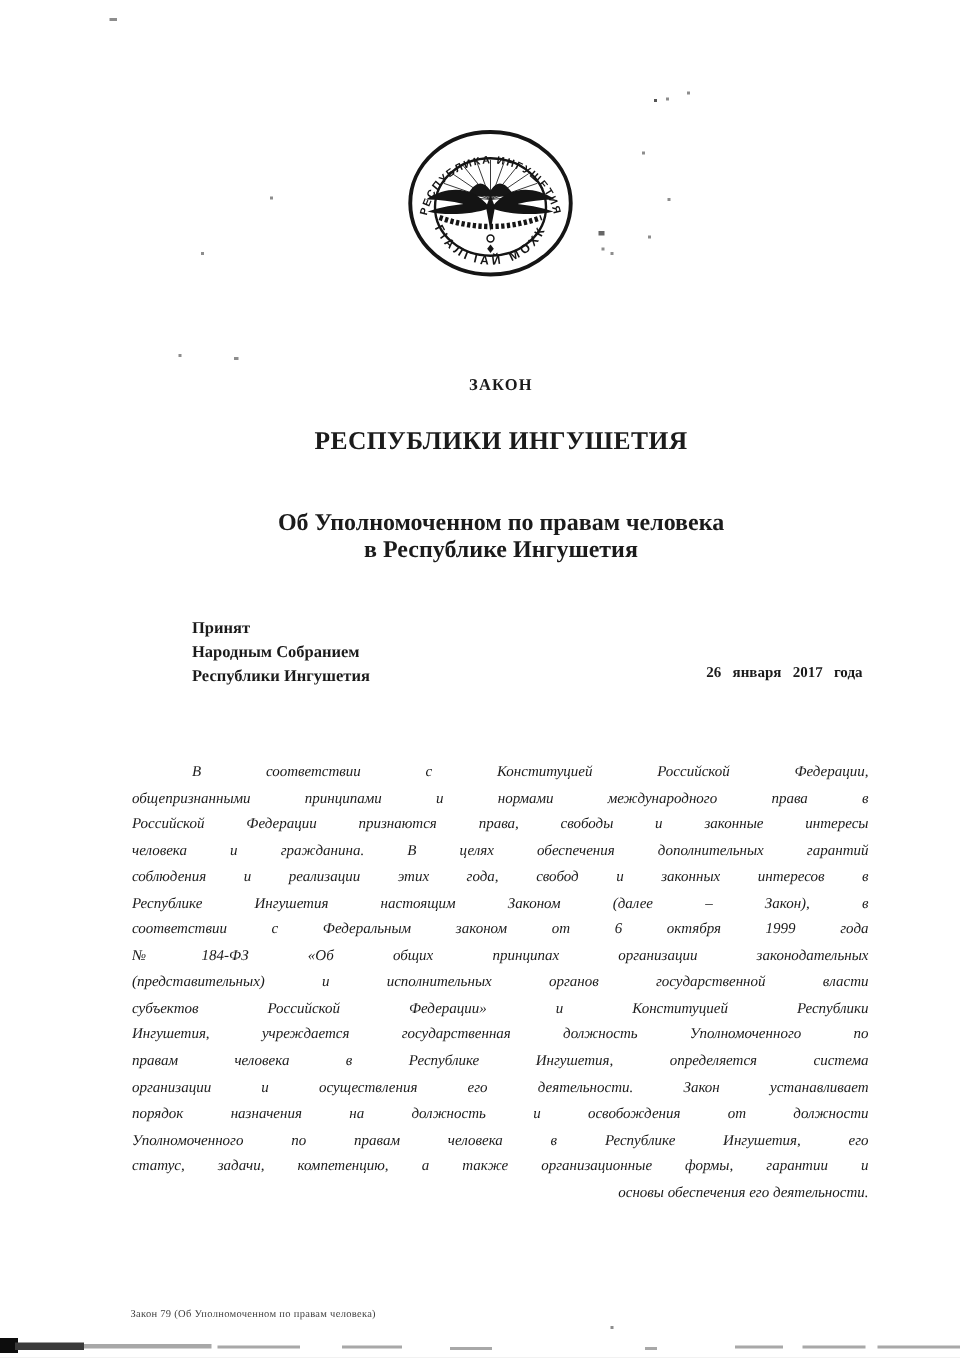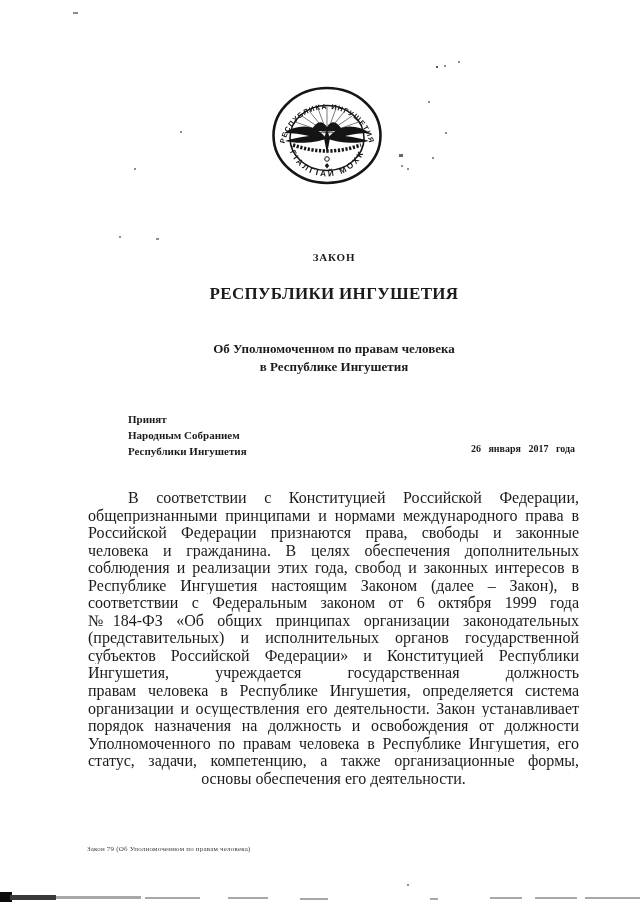--- a/index.html
+++ b/index.html
@@ -8,38 +8,38 @@
     font-family:"Liberation Serif", serif; color:#1b1b1b; overflow:hidden;
     margin:0 auto;
   }
   
   .emblem { position:absolute; left:271px; top:86px; width:112px; height:99px; }
 
   
   .heading-block { position:absolute; left:88px; width:492px; text-align:center; font-weight:bold; }
   .law-title      { top:251px; font-size:11px;   letter-spacing:0.8px; }
   .republic-title { top:284px; font-size:17px;   letter-spacing:0.3px; }
-  .subtitle       { top:340px; font-size:13px; line-height:18px; }
+  .subtitle       { top:340px; font-size:16px; line-height:18px; }
 
   
   .adoption { position:absolute; left:128px; top:411px; font-weight:bold;
               font-size:11px; line-height:16px; }
   .adoption-date { position:absolute; right:65px; top:443px; font-weight:bold;
                    font-size:10px; word-spacing:5px; }
 
   
-  .body-par { position:absolute; left:88px; top:489px; width:491px; font-size:16px; }
+  .body-par { position:absolute; left:88px; top:509px; width:491px; font-size:10px;font-style:italic; }
   .jline { height:17.55px; overflow:hidden; text-align:justify; }
   .jline::after { content:""; display:inline-block; width:100%; height:0; }
   .jline.indent { text-indent:40px; }
-  .jline.last { text-align:center; }
+  .jline.last { text-align:right; }
   .jline.last::after { content:none; }
 
   
-  .page-footer { position:absolute; left:87px; top:845px; font-size:7px;
+  .page-footer { position:absolute; left:87px; top:872px; font-size:7px;
                  color:#3d3d3d; letter-spacing:0.2px; }
 
   
   .speck { position:absolute; background:#8d8d8d; }
   .edge  { position:absolute; background:#a8a8a8; }
   .edge.dark  { background:#3a3a3a; }
   .edge.black { background:#0d0d0d; }
 </style>
 </head>
 <body>

